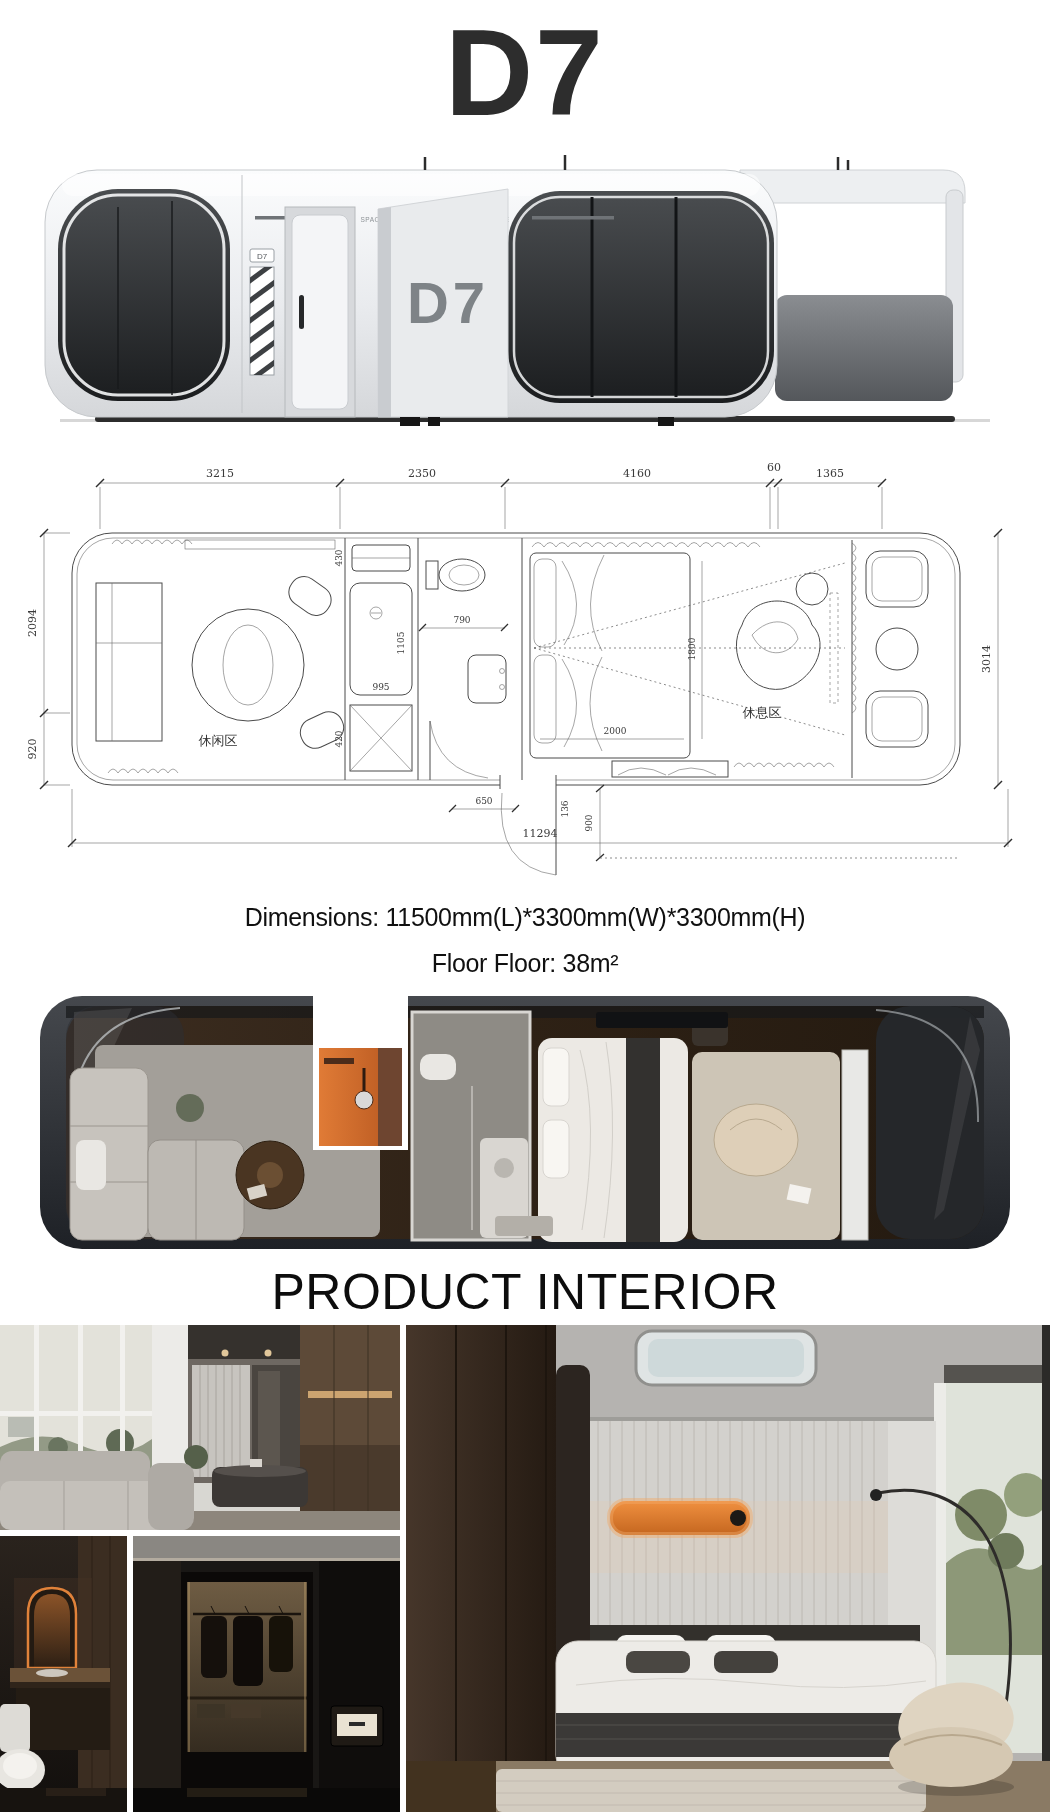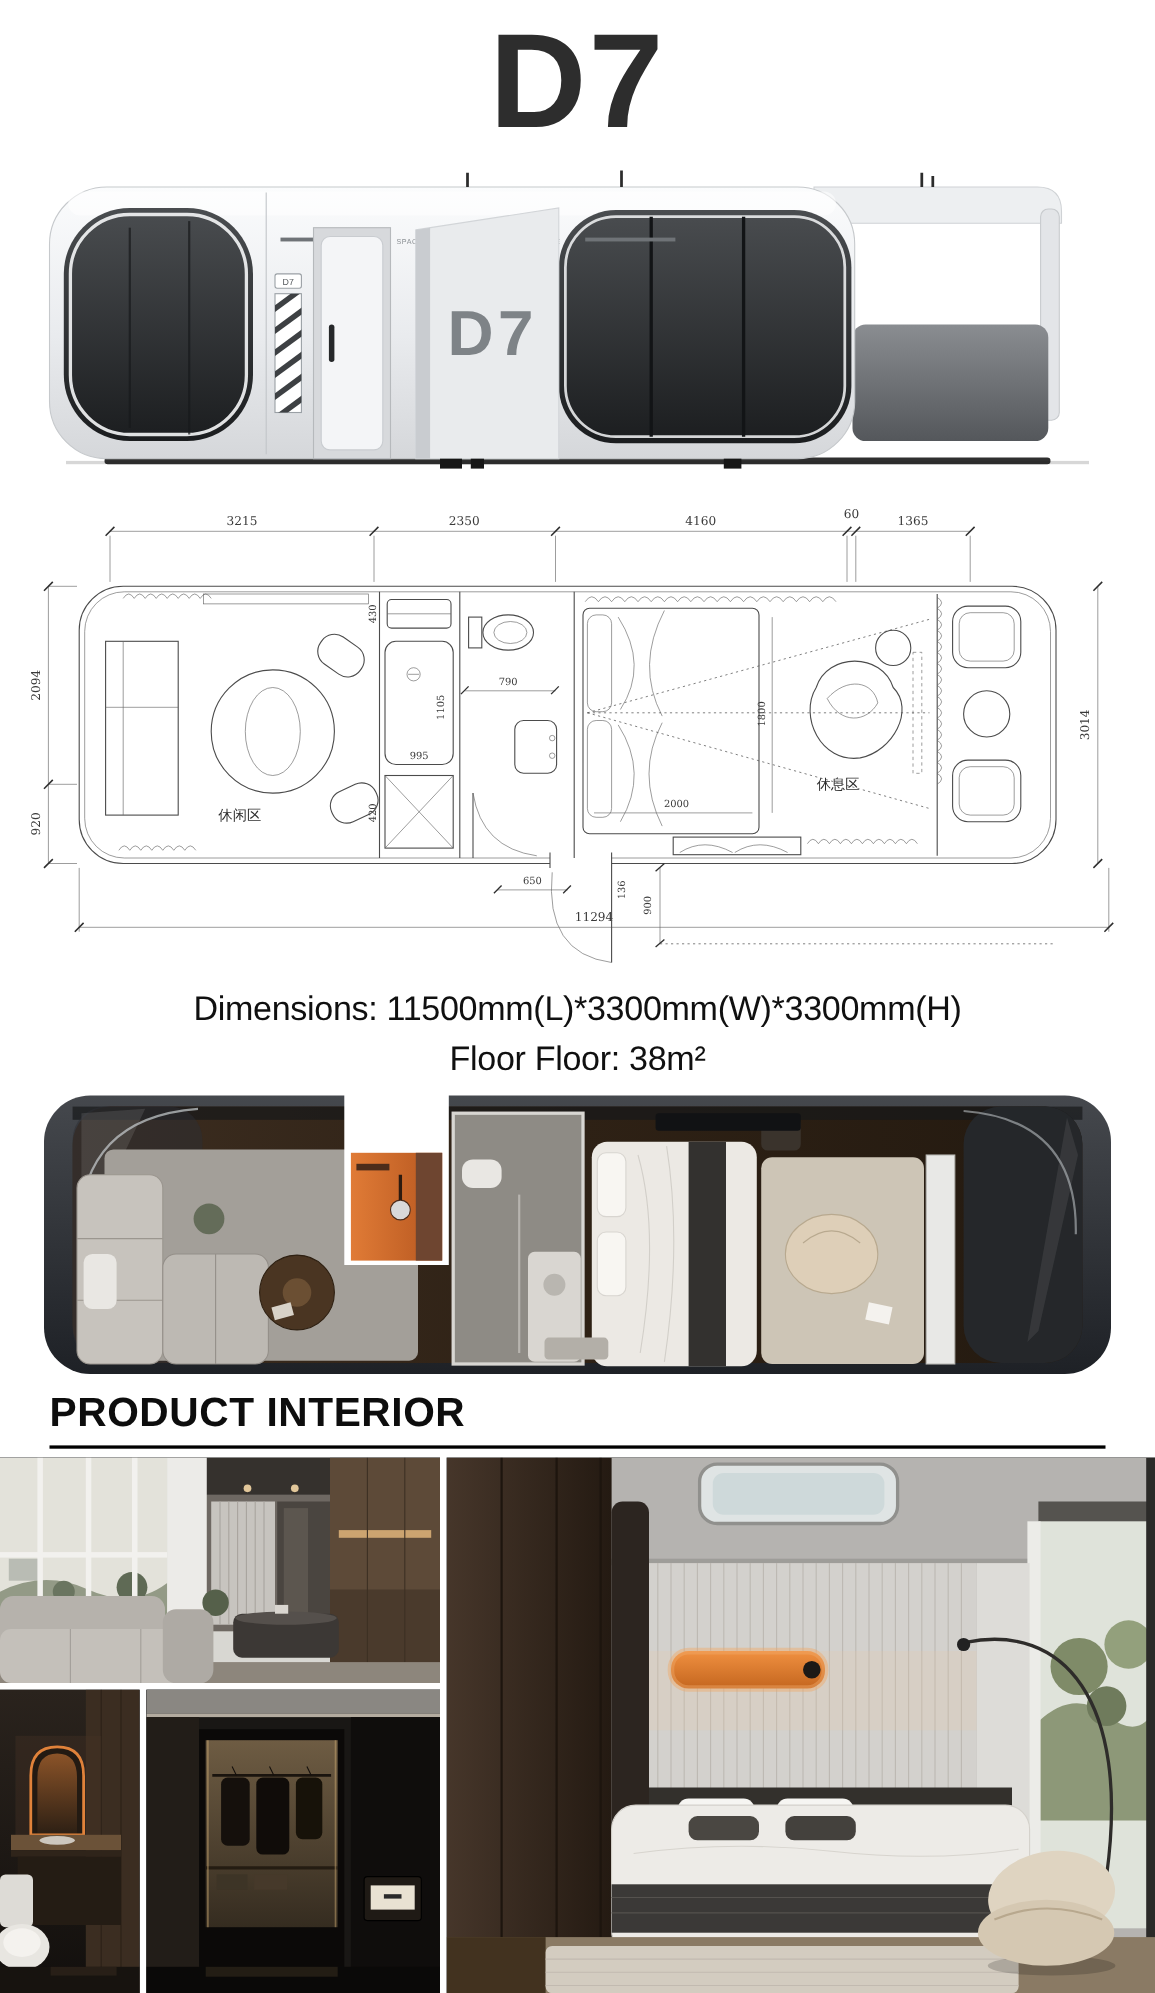--- a/index.html
+++ b/index.html
@@ -1,28 +1,28 @@
 <!DOCTYPE html>
 <html><head>
 <meta charset="utf-8">
 <style>
   html,body{margin:0;padding:0;background:#fff;}
   body{width:1050px;height:1812px;overflow:hidden;font-family:"Liberation Sans",sans-serif;position:relative;}
-  .sec{position:relative;}
+  .sec{position:relative;text-align:center;}
   
   .title-wrap{height:145px;display:flex;align-items:center;justify-content:center;}
   .big-title{font-size:122px;font-weight:900;color:#2d2d2d;letter-spacing:2px;line-height:1;}
   
   .fig{display:block;}
   
   .specs{height:102px;text-align:center;padding-top:6px;box-sizing:border-box;color:#101010;}
-  .specs div{font-size:31px;line-height:46px;letter-spacing:-0.3px;}
+  .specs div{font-size:25px;line-height:46px;letter-spacing:-0.3px;}
   
   .head-wrap{height:70px;box-sizing:border-box;padding:8px 45px 0 45px;}
-  .head-title{font-size:37px;font-weight:700;color:#0d0d0d;letter-spacing:0.5px;}
+  .head-title{font-size:50px;font-weight:400;color:#0d0d0d;letter-spacing:0.5px;}
   .head-rule{border:none;border-top:3px solid #000;margin:9px 0 0 0;}
   
   .photos{height:487px;display:flex;gap:6px;background:#fff;}
   .col-l{width:400px;display:flex;flex-direction:column;gap:6px;}
   .col-l .row{display:flex;gap:6px;}
   .ph{overflow:hidden;background:#222;}
   
   .pl{stroke:#4b4b4b;fill:none;stroke-width:1;}
   .pl-thin{stroke:#6a6a6a;fill:none;stroke-width:0.6;}
   .dim{font-family:"DejaVu Serif",serif;font-size:11px;fill:#3a3a3a;}

